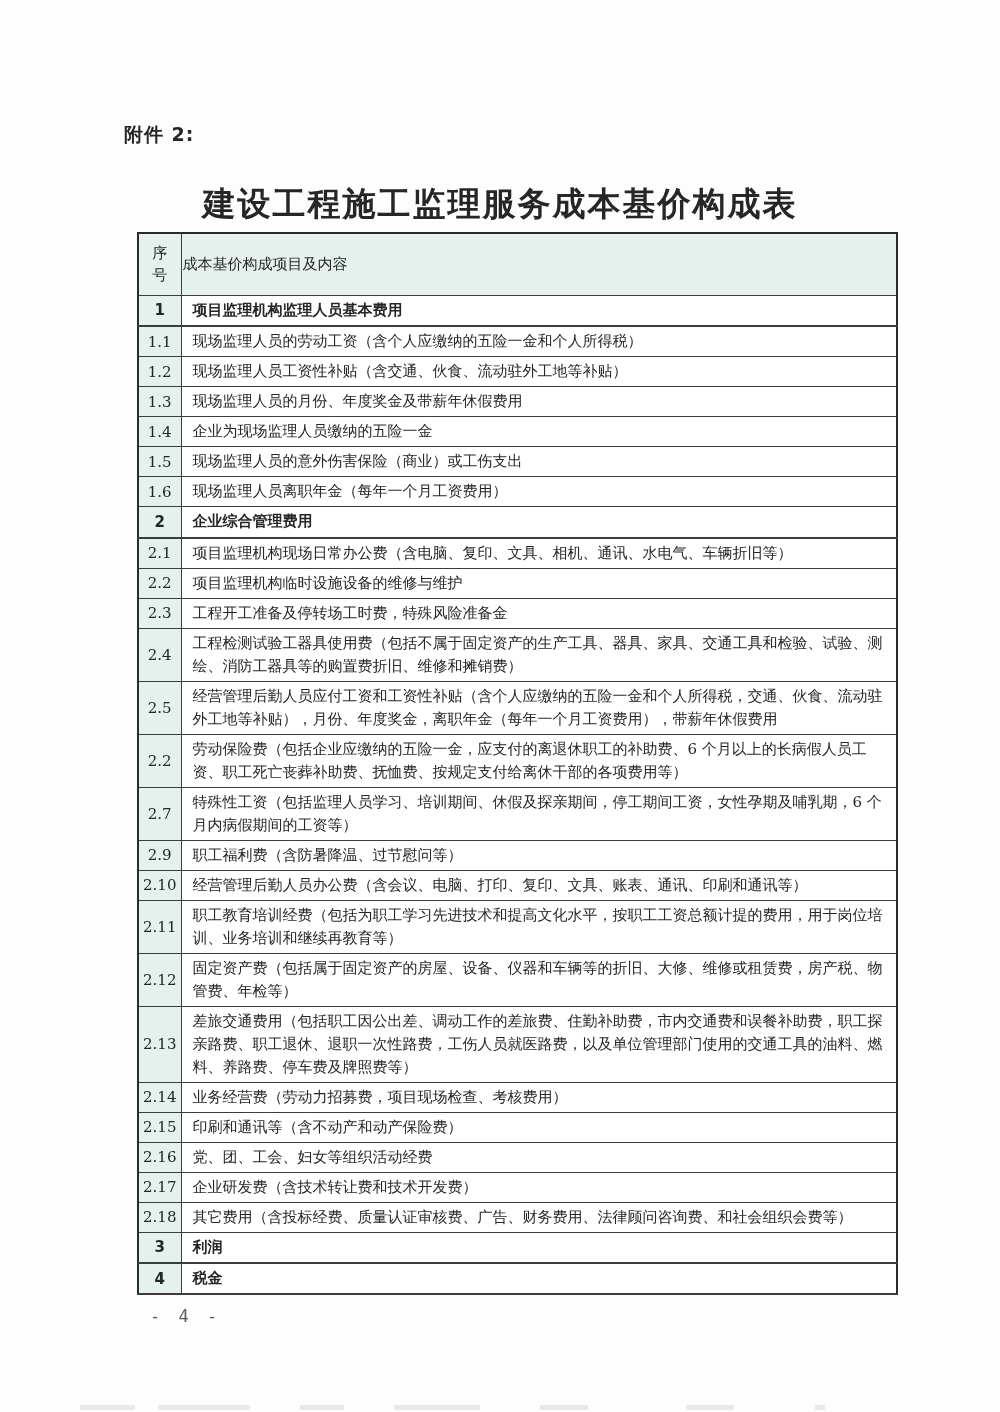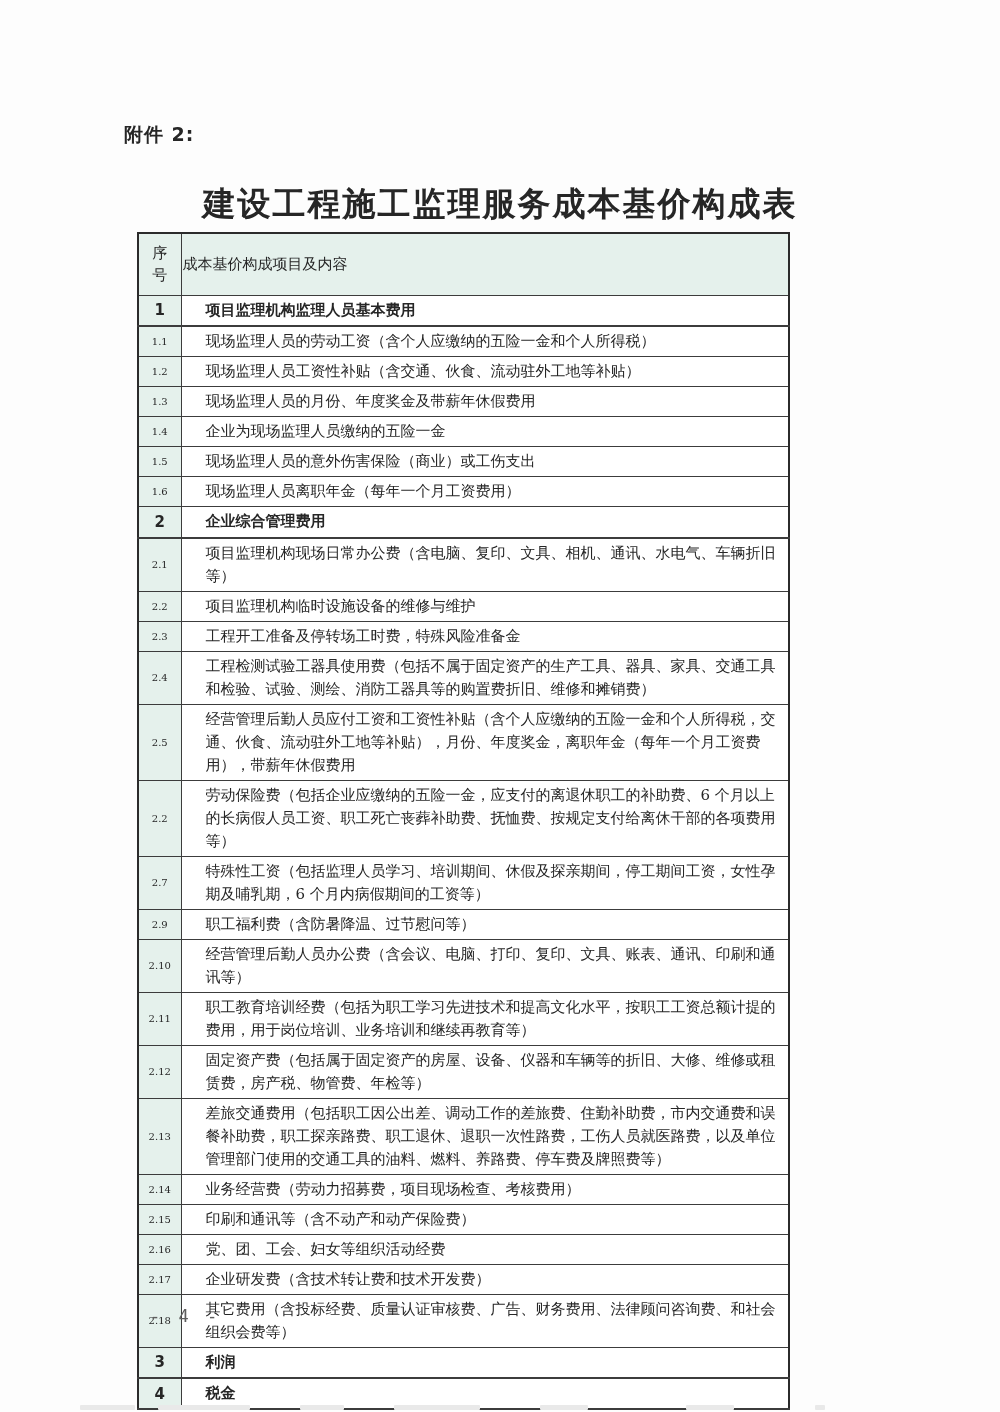--- a/index.html
+++ b/index.html
@@ -25,21 +25,21 @@
     font-family:"DejaVu Sans","Liberation Sans",sans-serif;
     font-weight:600;font-size:19px;letter-spacing:1px;
   }
   .doc-title{
     position:absolute;top:160px;left:0;width:1000px;
     text-align:center;
     font-family:"DejaVu Sans","Liberation Sans",sans-serif;
     font-weight:bold;font-size:33px;letter-spacing:2px;
   }
   .table-wrap{
-    position:absolute;left:137px;top:232px;width:653px;
+    position:absolute;left:137px;top:232px;width:761px;
   }
   table.doc-table{
     width:100%;
     border-collapse:collapse;
     border:2px solid var(--border-strong);
     font-size:15px;
   }
   table.doc-table th,
   table.doc-table td{
     border:1px solid var(--border-thin);
@@ -61,24 +61,24 @@
   }
   thead tr{height:62px;}
   thead th{border-bottom:2px solid var(--border-strong);}
   tbody tr{height:29px;}
   tbody tr.section{height:31px;}
   td.no{
     width:43px;
     background:var(--header-bg);
     text-align:center;
     padding:3px 2px;
-    font-size:10px;
+    font-size:15px;
   }
   td.content{
-    padding:3px 10px 3px 24px;
+    padding:3px 10px 3px 11px;
     line-height:23px;
     background:#fff;
   }
   tr.section td.content,
   tr.section td.no{
     font-family:"DejaVu Sans","Liberation Sans",sans-serif;
     font-weight:bold;
     font-size:15px;
   }
   tr.section td{border-bottom-width:2px;}

